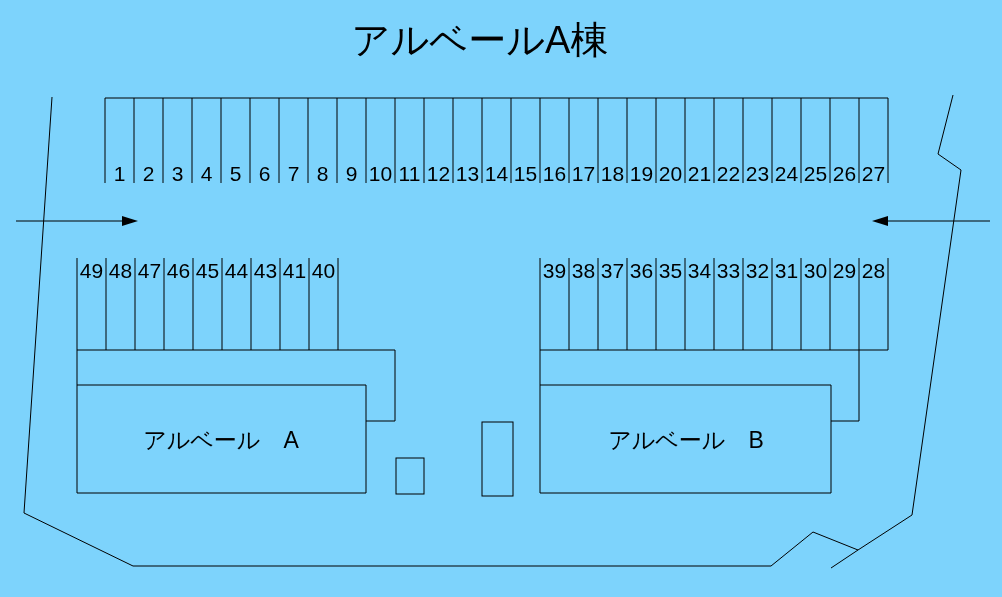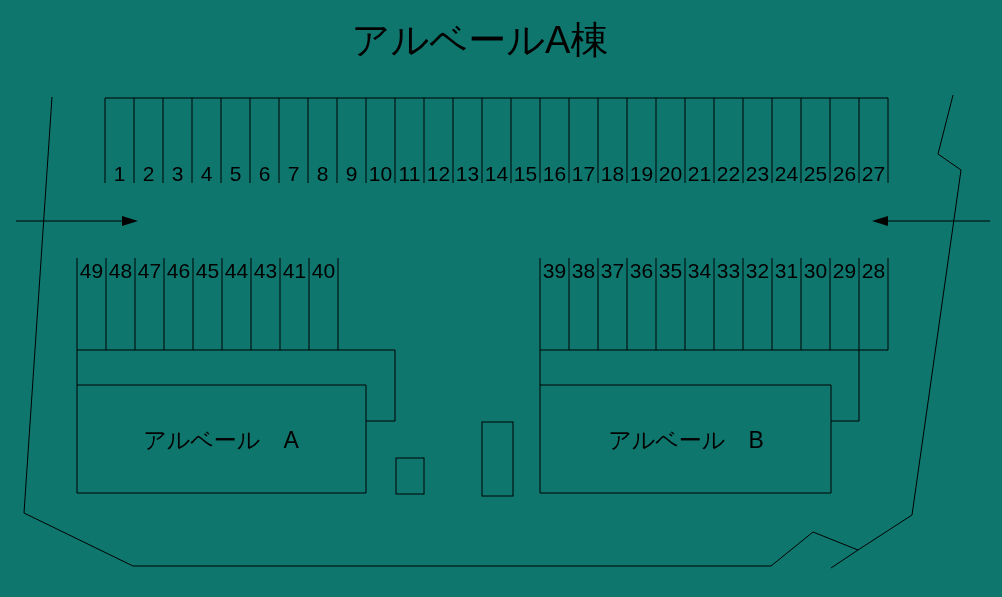--- a/index.html
+++ b/index.html
@@ -1,16 +1,16 @@
 <!DOCTYPE html>
 <html><head>
 <meta charset="utf-8">
 <style>
   html,body{margin:0;padding:0;background:#ffffff;}
-  .page{position:relative;width:1002px;height:597px;background:#0f766e;overflow:hidden;}
+  .page{position:relative;width:1002px;height:597px;background:#7dd3fc;overflow:hidden;}
   svg{display:block;}
   svg line, svg polyline, svg rect{stroke:#000000;stroke-width:1;fill:none;}
   svg text{font-family:"Liberation Sans","DejaVu Sans",sans-serif;fill:#000000;}
   .title{font-size:38px;}
   .num{font-size:21px;}
   .bldg{font-size:23px;}
   .arrowhead{fill:#000000;stroke:none;}
 </style>
 </head>
 <body>

